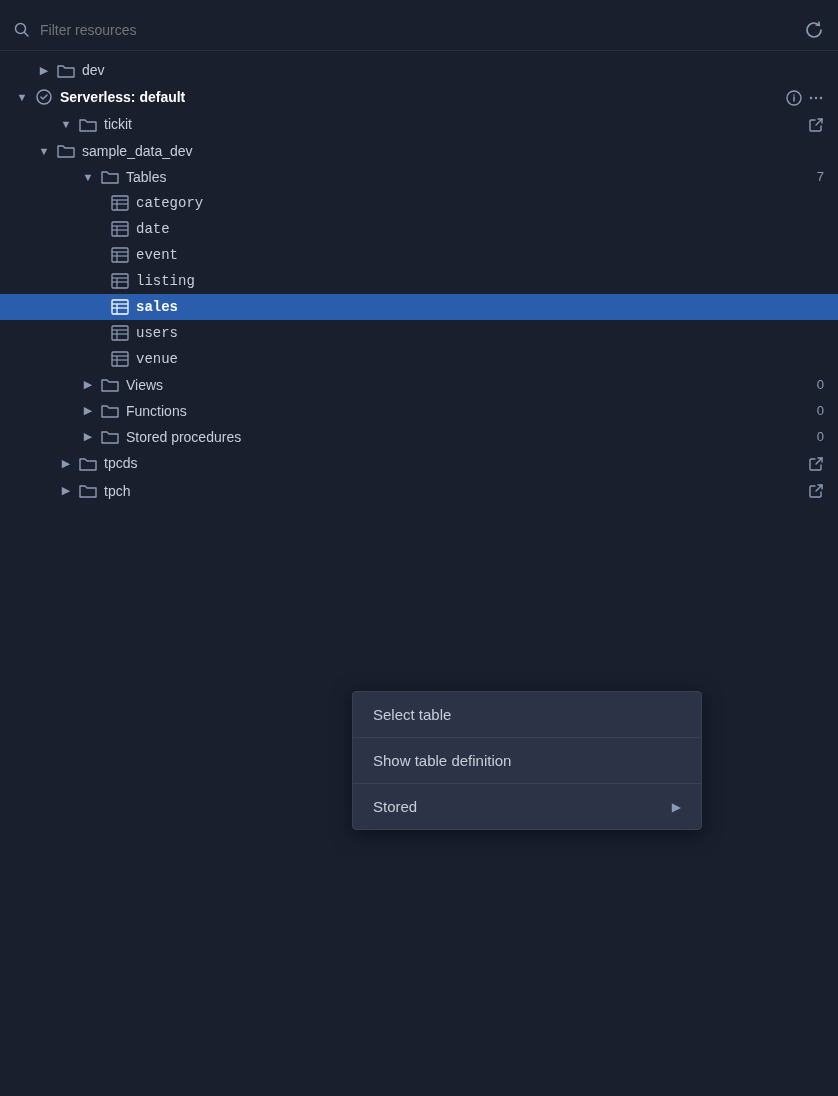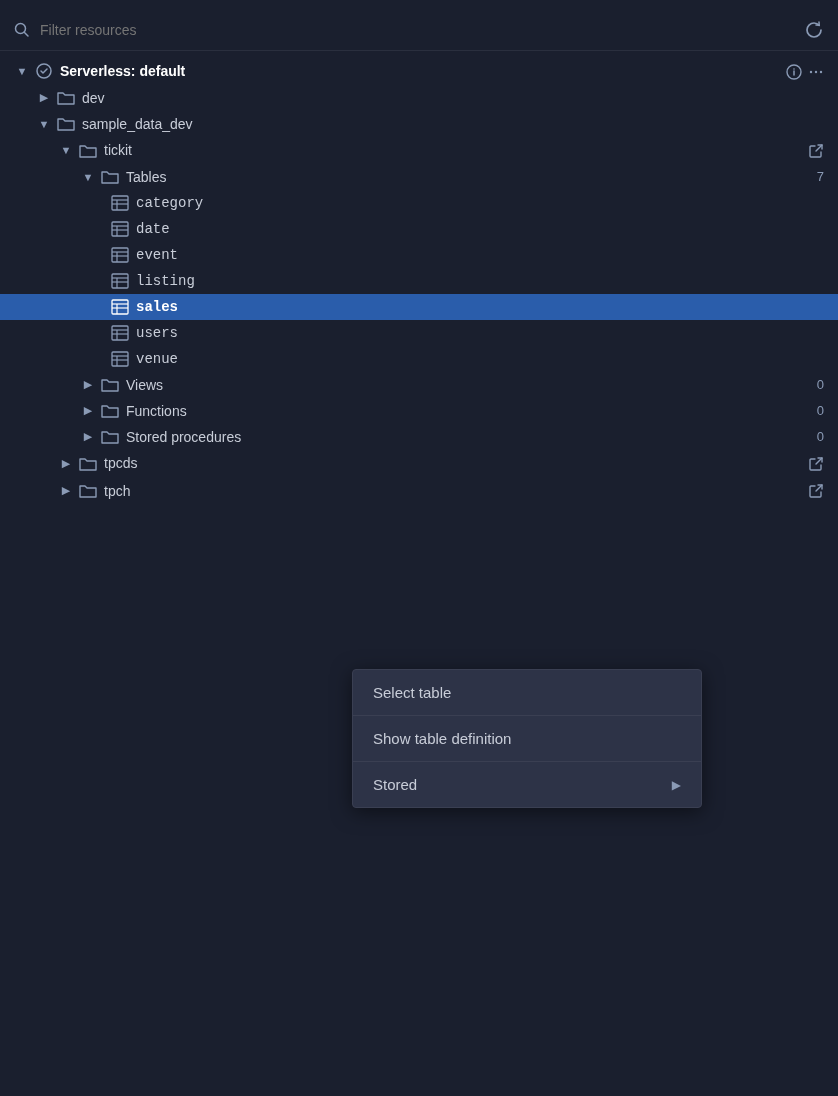--- a/index.html
+++ b/index.html
@@ -128,21 +128,21 @@
       color: #8a9ab5;
     }
     .more-icon {
       margin-right: 14px;
       color: #8a9ab5;
     }
 
     
     .context-menu {
       position: absolute;
-      top: 618px;
+      top: 640px;
       left: 352px;
       width: 350px;
       background: #2d3347;
       border: 1px solid #3a3f52;
       border-radius: 4px;
       z-index: 100;
       box-shadow: 0 4px 20px rgba(0,0,0,0.5);
     }
     .context-menu-item {
       padding: 14px 20px;
@@ -182,20 +182,30 @@
   <span class="refresh-icon">
     <svg width="20" height="20" viewBox="0 0 20 20" fill="none">
       <path d="M17 10a7 7 0 0 1-7 7 7 7 0 0 1-7-7 7 7 0 0 1 7-7c2.1 0 3.9.9 5.2 2.3" stroke="#8a9ab5" stroke-width="1.7" stroke-linecap="round"></path>
       <polyline points="15,2 15.2,5.3 12,5" stroke="#8a9ab5" stroke-width="1.5" stroke-linecap="round" stroke-linejoin="round" fill="none"></polyline>
     </svg>
   </span>
 </div>
 
 <div class="tree">
 
+  <div class="tree-item indent-1">
+    <span class="chevron right"></span>
+    <span class="folder-icon">
+      <svg width="18" height="15" viewBox="0 0 18 15" fill="none">
+        <path d="M1 3h5l2 2h9v9H1z" stroke="#8a9ab5" stroke-width="1.4" fill="none" stroke-linejoin="round"></path>
+      </svg>
+    </span>
+    <span class="item-label">dev</span>
+  </div>
+
   <div class="tree-item indent-0">
     <span class="chevron down"></span>
     <span class="folder-icon">
       <svg width="18" height="18" viewBox="0 0 18 18" fill="none">
         <circle cx="9" cy="9" r="7" stroke="#8a9ab5" stroke-width="1.5"></circle>
         <path d="M6 9l2 2 4-4" stroke="#8a9ab5" stroke-width="1.5" stroke-linecap="round" stroke-linejoin="round"></path>
       </svg>
     </span>
     <span class="item-label bold">Serverless: default</span>
     <span class="info-icon">
@@ -207,55 +217,45 @@
     </span>
     <span class="more-icon">
       <svg width="16" height="16" viewBox="0 0 16 16" fill="none">
         <circle cx="3" cy="8" r="1.2" fill="#8a9ab5"></circle>
         <circle cx="8" cy="8" r="1.2" fill="#8a9ab5"></circle>
         <circle cx="13" cy="8" r="1.2" fill="#8a9ab5"></circle>
       </svg>
     </span>
   </div>
 
-  <div class="tree-item indent-1">
-    <span class="chevron right"></span>
-    <span class="folder-icon">
-      <svg width="18" height="15" viewBox="0 0 18 15" fill="none">
-        <path d="M1 3h5l2 2h9v9H1z" stroke="#8a9ab5" stroke-width="1.4" fill="none" stroke-linejoin="round"></path>
-      </svg>
-    </span>
-    <span class="item-label">dev</span>
-  </div>
-
-  <div class="tree-item indent-1">
-    <span class="chevron down"></span>
-    <span class="folder-icon">
-      <svg width="18" height="15" viewBox="0 0 18 15" fill="none">
-        <path d="M1 3h5l2 2h9v9H1z" stroke="#8a9ab5" stroke-width="1.4" fill="none" stroke-linejoin="round"></path>
-      </svg>
-    </span>
-    <span class="item-label">sample_data_dev</span>
-  </div>
-
   <div class="tree-item indent-2">
     <span class="chevron down"></span>
     <span class="folder-icon">
       <svg width="18" height="15" viewBox="0 0 18 15" fill="none">
         <path d="M1 3h5l2 2h9v9H1z" stroke="#8a9ab5" stroke-width="1.4" fill="none" stroke-linejoin="round"></path>
       </svg>
     </span>
     <span class="item-label">tickit</span>
     <span class="item-action">
       <svg width="16" height="16" viewBox="0 0 16 16" fill="none">
         <path d="M7 3H3a1 1 0 0 0-1 1v9a1 1 0 0 0 1 1h9a1 1 0 0 0 1-1V9" stroke="#8a9ab5" stroke-width="1.4" stroke-linecap="round"></path>
         <path d="M10 2h4v4" stroke="#8a9ab5" stroke-width="1.4" stroke-linecap="round" stroke-linejoin="round"></path>
         <line x1="14" y1="2" x2="8" y2="8" stroke="#8a9ab5" stroke-width="1.4" stroke-linecap="round"></line>
       </svg>
     </span>
+  </div>
+
+  <div class="tree-item indent-1">
+    <span class="chevron down"></span>
+    <span class="folder-icon">
+      <svg width="18" height="15" viewBox="0 0 18 15" fill="none">
+        <path d="M1 3h5l2 2h9v9H1z" stroke="#8a9ab5" stroke-width="1.4" fill="none" stroke-linejoin="round"></path>
+      </svg>
+    </span>
+    <span class="item-label">sample_data_dev</span>
   </div>
 
   <div class="tree-item indent-3">
     <span class="chevron down"></span>
     <span class="folder-icon">
       <svg width="18" height="15" viewBox="0 0 18 15" fill="none">
         <path d="M1 3h5l2 2h9v9H1z" stroke="#8a9ab5" stroke-width="1.4" fill="none" stroke-linejoin="round"></path>
       </svg>
     </span>
     <span class="item-label">Tables</span>

